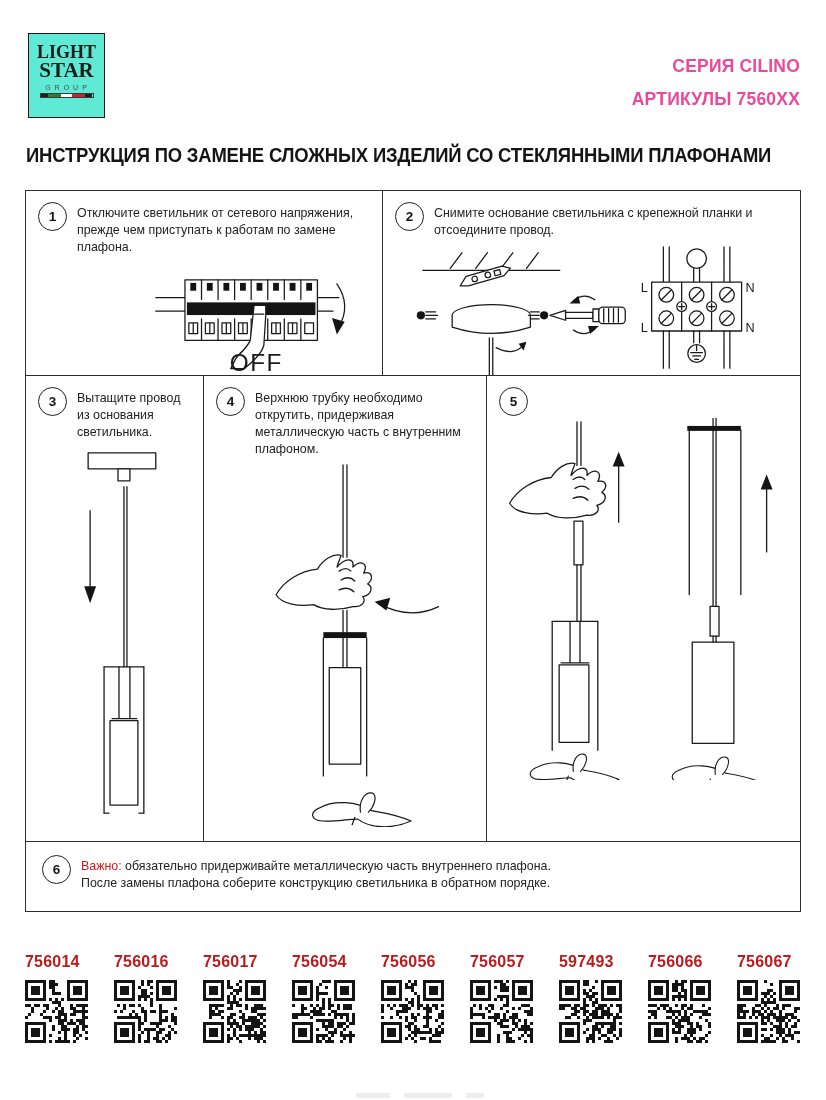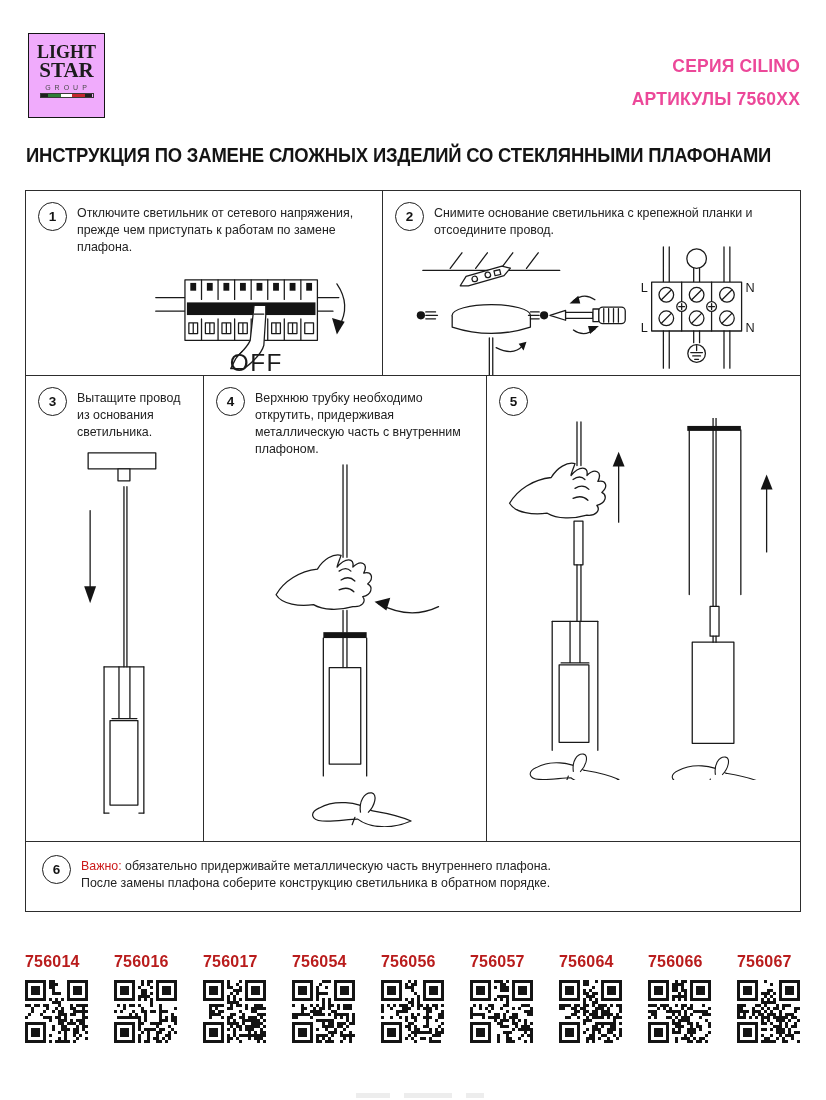--- a/index.html
+++ b/index.html
@@ -5,21 +5,21 @@
   html,body{margin:0;padding:0;}
   body{width:826px;height:1100px;position:relative;background:#ffffff;
        font-family:"Liberation Sans",sans-serif;color:#1c1c1c;overflow:hidden;}
   svg{display:block;}
   .stroke{fill:none;stroke:#1a1a1a;stroke-width:1.3;stroke-linecap:round;stroke-linejoin:round;}
   .fillw{fill:#ffffff;stroke:#1a1a1a;stroke-width:1.3;stroke-linejoin:round;}
   .blk{fill:#141414;stroke:none;}
 
   
   .logo-box{position:absolute;left:28px;top:33px;width:77px;height:85px;
-            border:1.5px solid #161616;text-align:center;box-sizing:border-box;background:#f0abfc;}
+            border:1.5px solid #161616;text-align:center;box-sizing:border-box;background:#5eead4;}
   .logo-l1{font-family:"Liberation Serif",serif;font-weight:700;font-size:18px;line-height:1;margin-top:9px;}
   .logo-l2{font-family:Liberation Serif, serif;font-weight:700;font-size:21px;line-height:0.95;}
   .logo-l3{font-size:7px;letter-spacing:4px;color:#4a4a4a;margin:3px 0 2px 3px;}
   .logo-flag{width:54px;height:5px;margin:0 auto;display:flex;border:0.6px solid #3a3a3a;box-sizing:border-box;}
   .logo-flag span{height:100%;}
   .f1{width:15%;background:#1f1f1f;}
   .f2{width:24%;background:#2e7d37;}
   .f3{width:22%;background:#ffffff;}
   .f4{width:24%;background:#c4262e;}
   .f5{width:15%;background:#1f1f1f;}
@@ -1595,21 +1595,21 @@
         <rect x="18" y="60" width="3" height="3" fill="#141414"></rect>
         <rect x="27" y="60" width="3" height="3" fill="#141414"></rect>
         <rect x="36" y="60" width="3" height="3" fill="#141414"></rect>
         <rect x="39" y="60" width="3" height="3" fill="#141414"></rect>
         <rect x="42" y="60" width="3" height="3" fill="#141414"></rect>
         <rect x="54" y="60" width="3" height="3" fill="#141414"></rect>
         <rect x="60" y="60" width="3" height="3" fill="#141414"></rect>
       </svg>
   </div>
   <div class="article">
-    <div class="article-code">756064</div>
+    <div class="article-code">597493</div>
     <svg class="qr" viewBox="0 0 63 63">
         <rect x="0" y="0" width="3" height="3" fill="#141414"></rect>
         <rect x="3" y="0" width="3" height="3" fill="#141414"></rect>
         <rect x="6" y="0" width="3" height="3" fill="#141414"></rect>
         <rect x="9" y="0" width="3" height="3" fill="#141414"></rect>
         <rect x="12" y="0" width="3" height="3" fill="#141414"></rect>
         <rect x="15" y="0" width="3" height="3" fill="#141414"></rect>
         <rect x="18" y="0" width="3" height="3" fill="#141414"></rect>
         <rect x="24" y="0" width="3" height="3" fill="#141414"></rect>
         <rect x="27" y="0" width="3" height="3" fill="#141414"></rect>

